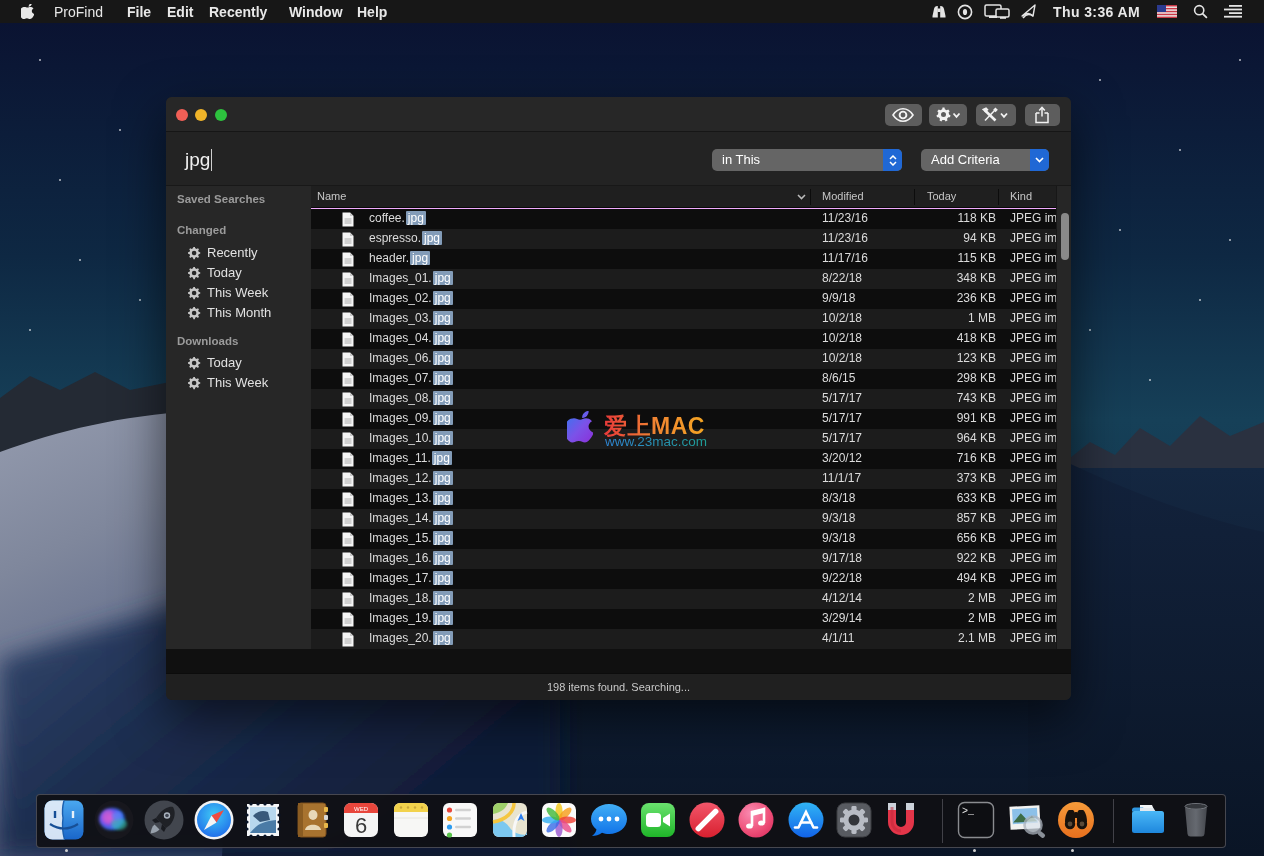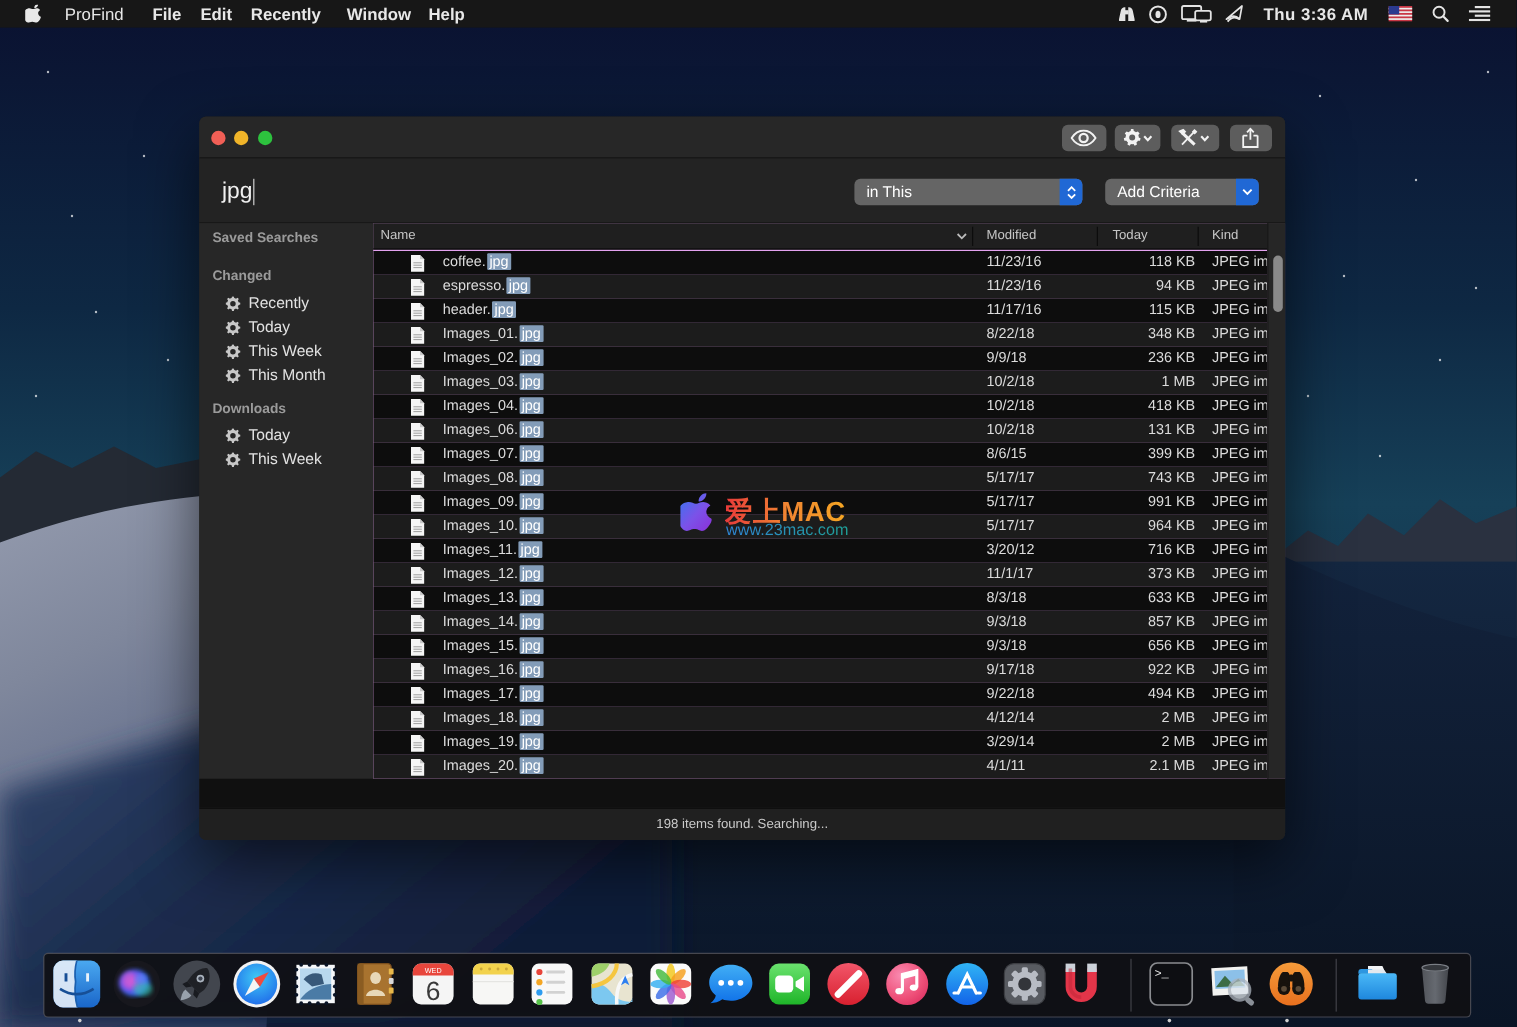--- a/index.html
+++ b/index.html
@@ -362,36 +362,36 @@
             <path d="M0.5,0.5 L8,0.5 L11.5,4 L11.5,14.5 L0.5,14.5 Z" fill="#f5f5f5"></path>
             <path d="M8,0.5 L8,4 L11.5,4 Z" fill="#c9c9c9"></path>
             <g stroke="#9a9a9a" stroke-width="0.8">
               <line x1="2.5" y1="7" x2="9.5" y2="7"></line>
               <line x1="2.5" y1="9" x2="9.5" y2="9"></line>
               <line x1="2.5" y1="11" x2="9.5" y2="11"></line>
             </g>
           </svg>
           <span class="fn">Images_06.<i>jpg</i></span>
           <span class="md">10/2/18</span>
-          <span class="sz">131 KB</span>
+          <span class="sz">123 KB</span>
           <span class="kd">JPEG image</span>
         </div>
 <div class="row odd">
           <svg class="fic" width="12" height="15" viewBox="0 0 12 15">
             <path d="M0.5,0.5 L8,0.5 L11.5,4 L11.5,14.5 L0.5,14.5 Z" fill="#f5f5f5"></path>
             <path d="M8,0.5 L8,4 L11.5,4 Z" fill="#c9c9c9"></path>
             <g stroke="#9a9a9a" stroke-width="0.8">
               <line x1="2.5" y1="7" x2="9.5" y2="7"></line>
               <line x1="2.5" y1="9" x2="9.5" y2="9"></line>
               <line x1="2.5" y1="11" x2="9.5" y2="11"></line>
             </g>
           </svg>
           <span class="fn">Images_07.<i>jpg</i></span>
           <span class="md">8/6/15</span>
-          <span class="sz">399 KB</span>
+          <span class="sz">298 KB</span>
           <span class="kd">JPEG image</span>
         </div>
 <div class="row even">
           <svg class="fic" width="12" height="15" viewBox="0 0 12 15">
             <path d="M0.5,0.5 L8,0.5 L11.5,4 L11.5,14.5 L0.5,14.5 Z" fill="#f5f5f5"></path>
             <path d="M8,0.5 L8,4 L11.5,4 Z" fill="#c9c9c9"></path>
             <g stroke="#9a9a9a" stroke-width="0.8">
               <line x1="2.5" y1="7" x2="9.5" y2="7"></line>
               <line x1="2.5" y1="9" x2="9.5" y2="9"></line>
               <line x1="2.5" y1="11" x2="9.5" y2="11"></line>

